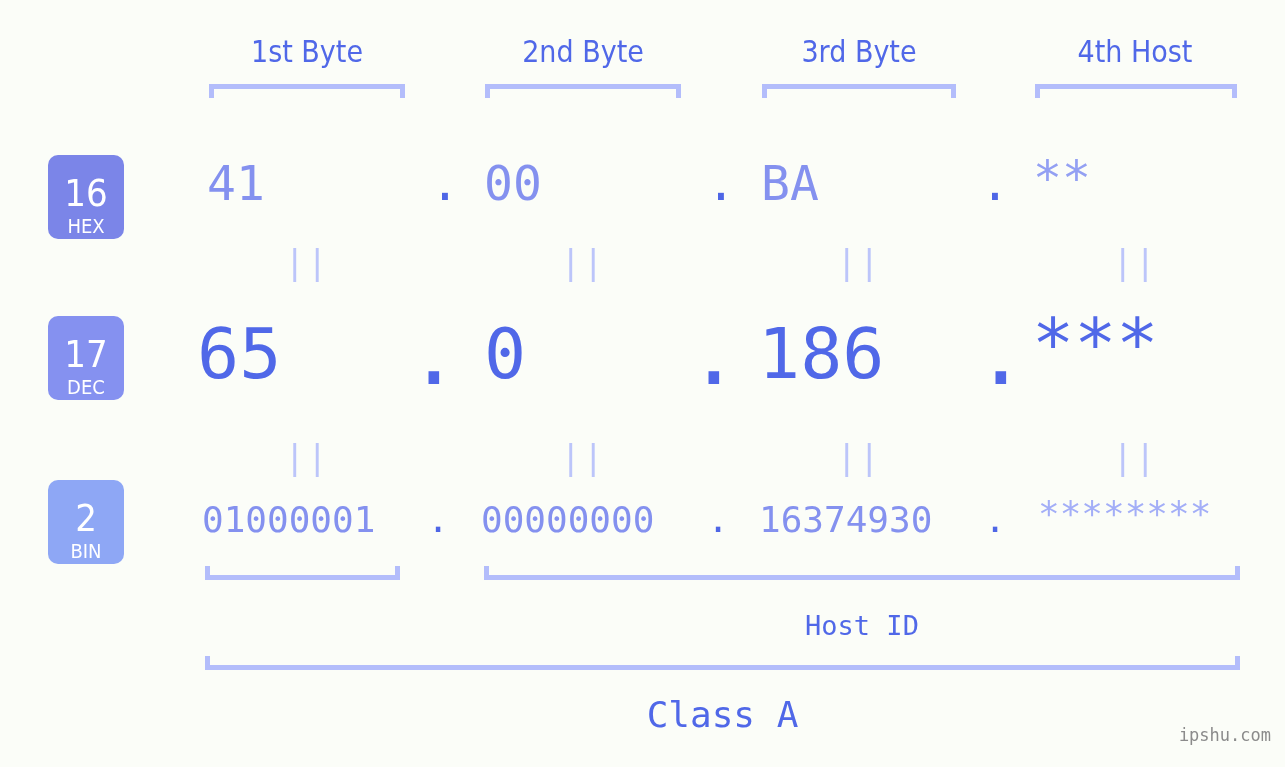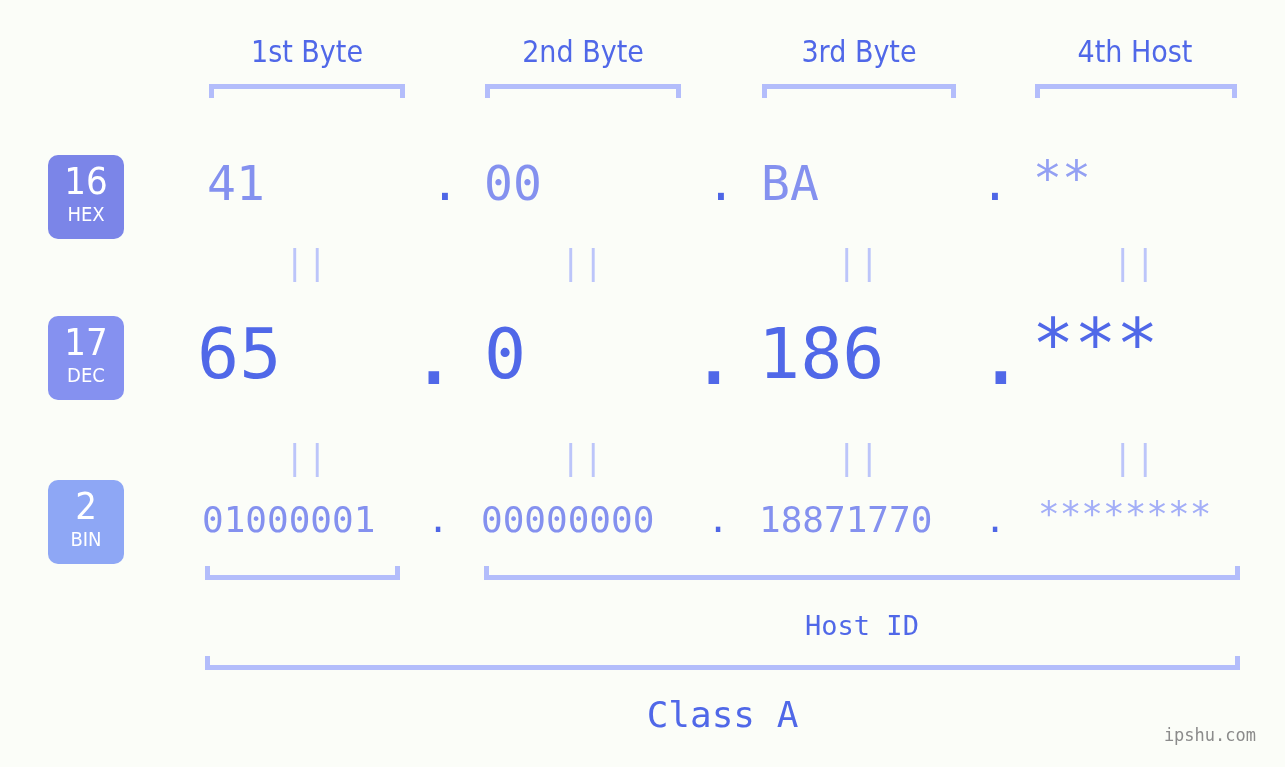--- a/index.html
+++ b/index.html
@@ -58,21 +58,21 @@
   
   .badge {
     position: absolute;
     left: 48px;
     width: 76px;
     border-radius: 10px;
     text-align: center;
     color: #ffffff;
     font-family: "DejaVu Sans Condensed", "DejaVu Sans", sans-serif;
     box-sizing: border-box;
-    padding-top: 6px;
+    padding-top: 18px;
   }
   .badge .num {
     display: block;
     font-size: 38px;
     line-height: 40px;
     font-weight: 400;
   }
   .badge .nm {
     display: block;
     font-size: 20px;
@@ -148,21 +148,21 @@
     font-family: "DejaVu Sans Mono", monospace;
     font-size: 36px;
     line-height: 42px;
     color: #5068e8;
     white-space: nowrap;
   }
 
   
   .watermark {
     position: absolute;
-    right: 29px;
+    right: 14px;
     bottom: 22px;
     font-family: "DejaVu Sans Mono", monospace;
     font-size: 17px;
     color: #8b8b8b;
     white-space: nowrap;
   }
 </style>
 </head>
 <body>
 
@@ -221,21 +221,21 @@
   <div class="eq" style="left:207px; top:440px; width:200px;">||</div>
   <div class="eq" style="left:484px; top:440px; width:198px;">||</div>
   <div class="eq" style="left:761px; top:440px; width:196px;">||</div>
   <div class="eq" style="left:1033px; top:440px; width:204px;">||</div>
 
   <div class="row-bin">
     <div class="cell" style="left:202px; top:498px; width:200px;">01000001</div>
     <div class="dot" style="left:400px; top:498px; width:76px;">.</div>
     <div class="cell" style="left:481px; top:498px; width:200px;">00000000</div>
     <div class="dot" style="left:680px; top:498px; width:76px;">.</div>
-    <div class="cell" style="left:759px; top:498px; width:200px;">18871770</div>
+    <div class="cell" style="left:759px; top:498px; width:200px;">16374930</div>
     <div class="dot" style="left:957px; top:498px; width:76px;">.</div>
     <div class="cell masked" style="left:1038px; top:492px; width:200px;">********</div>
   </div>
 
   <div class="bracket-bottom" style="left:205px; top:566px; width:195px;"></div>
   <div class="bracket-bottom" style="left:484px; top:566px; width:756px;"></div>
 
   <div class="section-label" style="left:484px; top:610px; width:756px;">Host ID</div>
 
   <div class="bracket-bottom" style="left:205px; top:656px; width:1035px;"></div>

